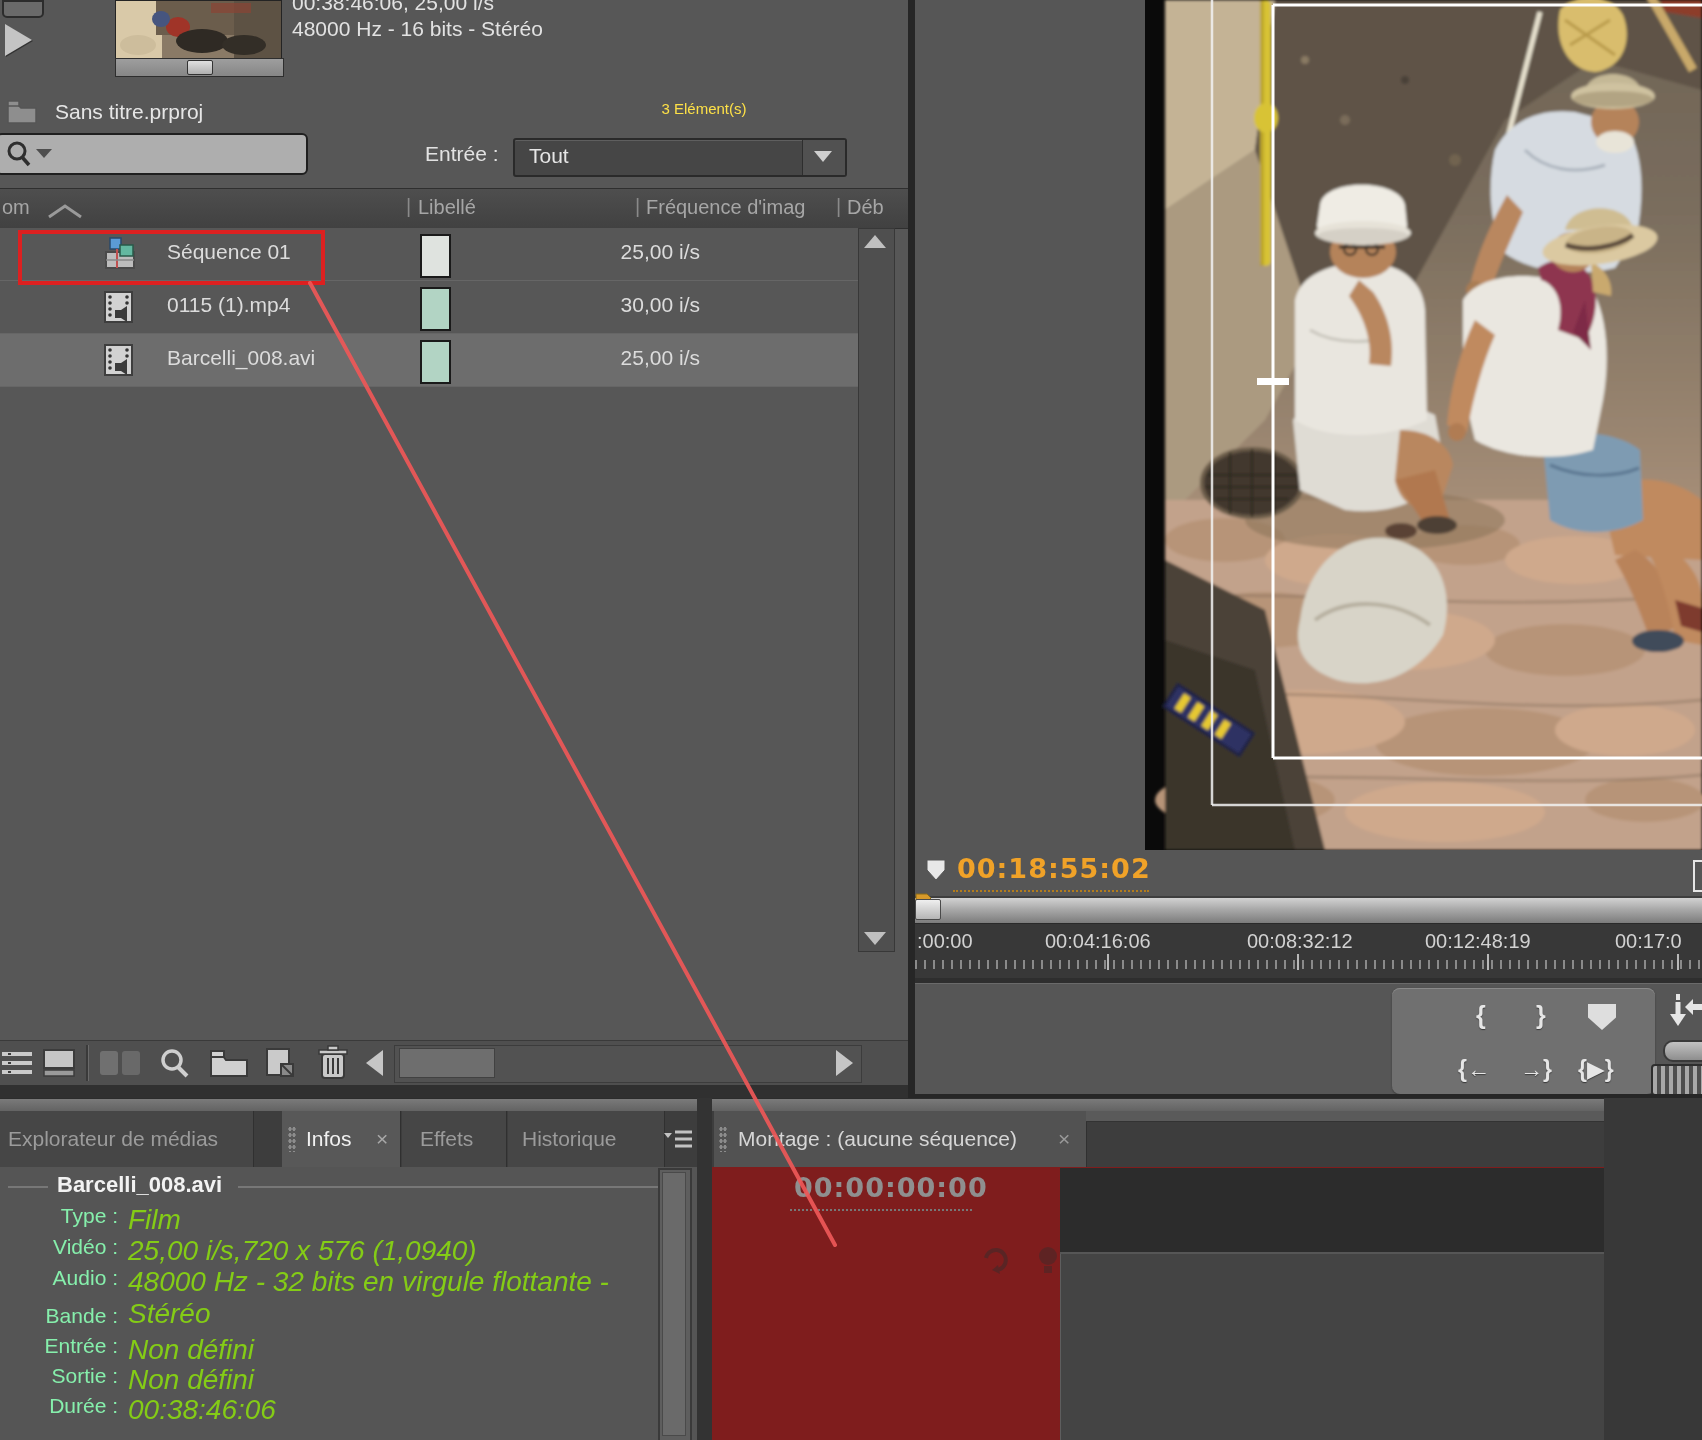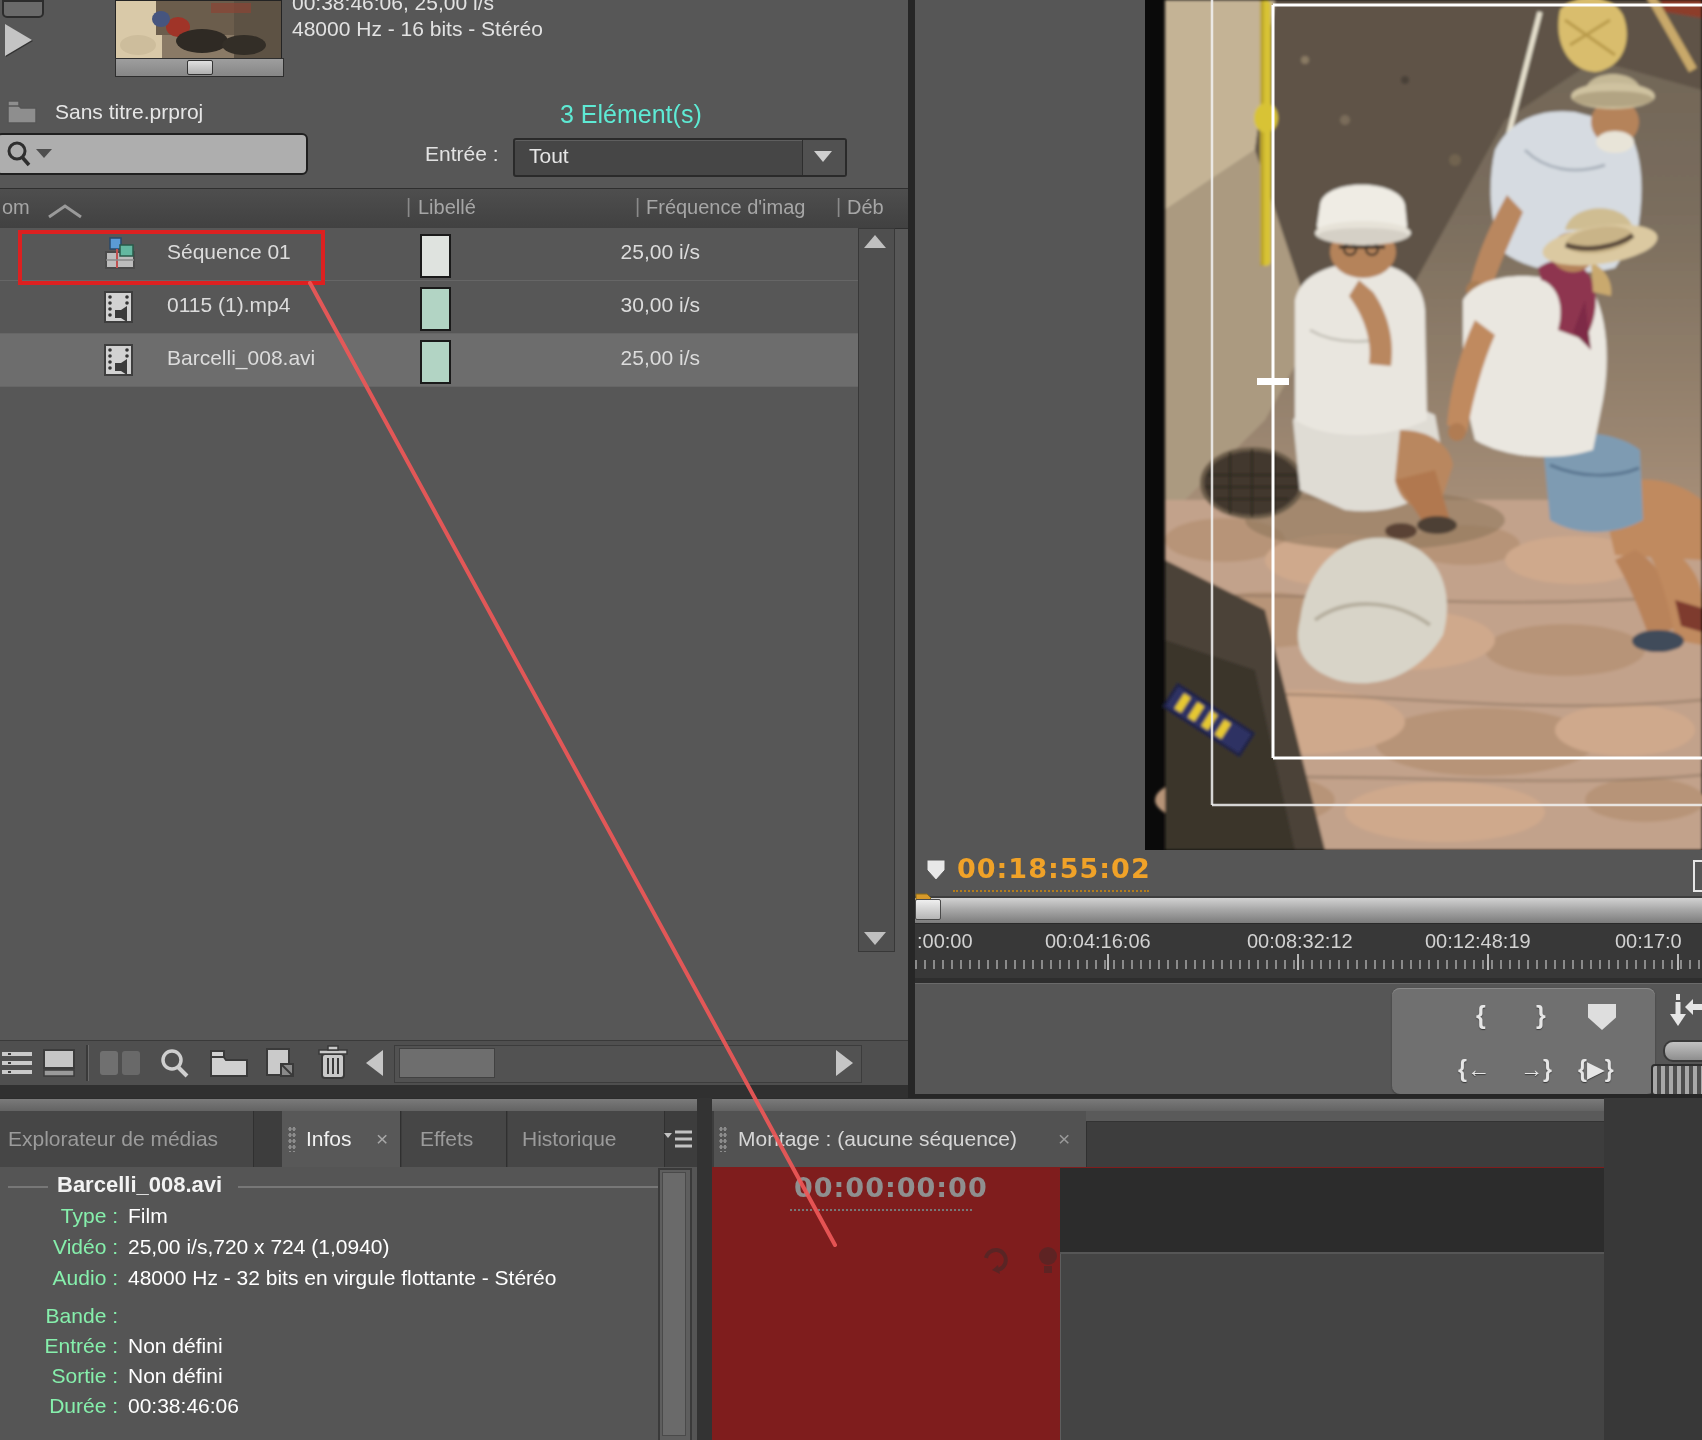--- a/index.html
+++ b/index.html
@@ -32,21 +32,21 @@
   .tc{font-weight:bold;font-size:27px;letter-spacing:1px;font-family:"DejaVu Sans","Liberation Sans",sans-serif;}
   .dotted-u{border-bottom:2px dotted #b27c1c;}
   .ruler{background:#383838;border-top:1px solid #2a2a2a;color:#d2d2d2;}
   .ticks{background-image:repeating-linear-gradient(90deg,#8a8a8a 0 2px,transparent 2px 9px);height:9px;}
   .transport{background:#707070;border-radius:8px;box-shadow:inset 0 1px 0 #8a8a8a,0 1px 2px #3c3c3c;}
   .tbtn{position:absolute;color:#e6e6e6;font-size:25px;font-weight:bold;text-shadow:0 1px 1px #3a3a3a;line-height:34px;}
   .marker-shape{width:28px;height:26px;background:#dedede;clip-path:polygon(0 0,100% 0,100% 52%,50% 100%,0 52%);}
   .jog{background:repeating-linear-gradient(90deg,#a8a8a8 0 4px,#4e4e4e 4px 8px);border:2px solid #2e2e2e;border-radius:4px;}
   
   .field-label{position:absolute;left:0;width:118px;text-align:right;font-size:21px;color:#86efac;}
-  .field-value{position:absolute;left:128px;font-size:21px;color:#ffffff;}
+  .field-value{position:absolute;left:128px;font-size:28px;color:#84cc16;font-style:italic;}
   .rule{background:#777;height:2px;}
   
   #annot-rect{border:4px solid #dd2020;}
 </style>
 </head>
 <body>
 
 <div id="stage">
 
   <div class="panel" style="left:0;top:0;width:908px;height:1085px;">
@@ -75,21 +75,21 @@
     <div class="abs txt" style="left:292px;top:-9px;font-size:21px;color:#e2e2e2;">00:38:46:06, 25,00 i/s</div>
     <div class="abs txt" style="left:292px;top:17px;font-size:21px;color:#e2e2e2;">48000 Hz - 16  bits - Stéréo</div>
 
     <span class="abs" style="left:6px;top:99px;">
       <svg width="32" height="26" viewBox="0 0 32 26">
           <path d="M2 6 L12 6 L15 9 L30 9 L30 24 L2 24 Z" fill="#8e8e8e" stroke="#555" stroke-width="1.5"></path>
           <rect x="2" y="2" width="11" height="5" fill="#8e8e8e" stroke="#555" stroke-width="1.5"></rect>
         </svg>
     </span>
     <div class="abs txt" style="left:55px;top:100px;font-size:21px;color:#e6e6e6;">Sans titre.prproj</div>
-    <div class="abs txt" style="left:560px;top:100px;width:288px;text-align:left;font-size:25px;color:#5eead4;">3 Elément(s)</div>
+    <div class="abs txt" style="left:560px;top:100px;width:288px;text-align:center;font-size:15px;color:#fde047;">3 Elément(s)</div>
 
     <div class="abs search-box" style="left:-4px;top:133px;width:308px;height:38px;">
       <span class="abs" style="left:8px;top:5px;">
         <svg width="26" height="28" viewBox="0 0 26 28">
             <circle cx="11" cy="11" r="8" fill="none" stroke="#2e2e2e" stroke-width="3"></circle>
             <line x1="16" y1="17" x2="23" y2="25" stroke="#2e2e2e" stroke-width="3.5"></line>
           </svg>
       </span>
       <span class="abs" style="left:38px;top:14px;width:0;height:0;border-left:8px solid transparent;border-right:8px solid transparent;border-top:9px solid #4e4e4e;"></span>
       <span class="abs txt" style="left:62px;top:6px;font-size:20px;color:#333;"></span>
@@ -467,21 +467,21 @@
     <div class="abs txt" style="left:57px;top:74px;font-size:22px;font-weight:bold;color:#f2f2f2;">Barcelli_008.avi</div>
     <div class="abs rule" style="left:8px;top:88px;width:40px;"></div>
     <div class="abs rule" style="left:238px;top:88px;width:420px;"></div>
 
     <div class="abs" style="left:0;top:106px;width:650px;height:28px;">
       <span class="field-label">Type :</span>
       <span class="field-value">Film</span>
     </div>
     <div class="abs" style="left:0;top:137px;width:650px;height:28px;">
       <span class="field-label">Vidéo :</span>
-      <span class="field-value">25,00 i/s,720 x 724 (1,0940)</span>
+      <span class="field-value">25,00 i/s,720 x 576 (1,0940)</span>
     </div>
     <div class="abs" style="left:0;top:168px;width:650px;height:28px;">
       <span class="field-label">Audio :</span>
       <span class="field-value">48000 Hz - 32 bits en virgule flottante - Stéréo</span>
     </div>
     <div class="abs" style="left:0;top:206px;width:650px;height:28px;">
       <span class="field-label">Bande :</span>
       <span class="field-value"></span>
     </div>
     <div class="abs" style="left:0;top:236px;width:650px;height:28px;">

